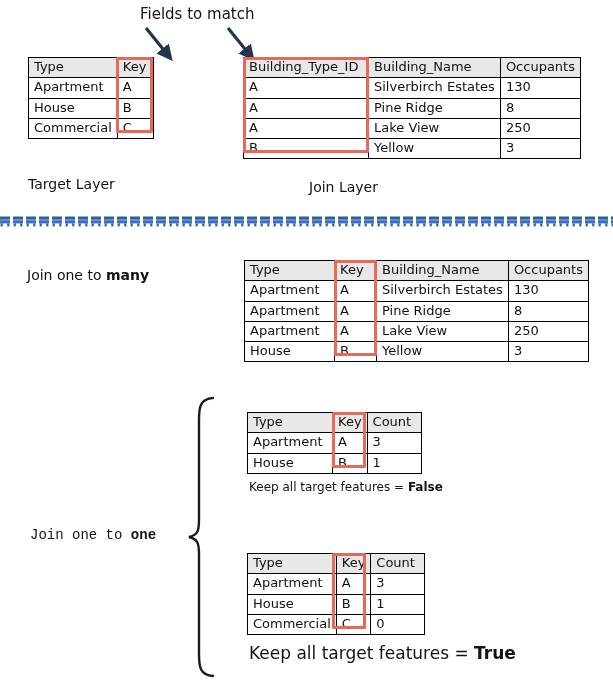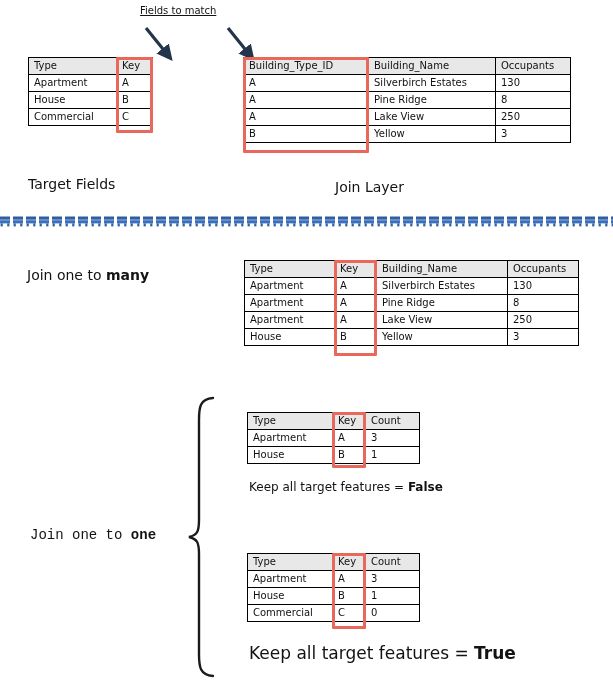--- a/index.html
+++ b/index.html
@@ -14,21 +14,21 @@
     overflow: hidden;
     font-family: "DejaVu Sans", "Liberation Sans", sans-serif;
     color: #111111;
   }
 
   .abs { position: absolute; }
 
   
   table.tbl {
     border-collapse: collapse;
-    font-size: 10px;
+    font-size: 13px;
     line-height: 1.1;
     background: #ffffff;
   }
   table.tbl th,
   table.tbl td {
     border: 1px solid #000000;
     padding: 2px 5px 3px 5px;
     text-align: left;
     font-weight: normal;
     white-space: nowrap;
@@ -63,21 +63,21 @@
     left: 0;
     width: 613px;
     height: 11px;
   }
 
   svg { display: block; overflow: visible; }
 </style>
 </head>
 <body>
 
-<div class="abs label" style="left:140px; top:5px; font-size:10px;text-decoration:underline;">Fields to match</div>
+<div class="abs label" style="left:140px; top:5px; font-size:15px;">Fields to match</div>
 
 <svg class="abs" style="left:143px; top:26px;" width="42" height="36" viewBox="0 0 42 36">
   <defs>
     <marker id="ah1" markerWidth="5" markerHeight="5" refX="2.2" refY="2.5" orient="auto">
       <path d="M0,0 L5,2.5 L0,5 z" fill="#23354a"></path>
     </marker>
   </defs>
   <line x1="3" y1="2" x2="24" y2="28" stroke="#23354a" stroke-width="3.2" marker-end="url(#ah1)"></line>
 </svg>
 
@@ -144,22 +144,22 @@
       <tr>
         <td>B</td>
         <td>Yellow</td>
         <td>3</td>
       </tr>
     </tbody>
   </table>
   <div class="keybox" style="left:0px; top:0px; width:126px; height:96px;"></div>
 </div>
 
-<div class="abs label" style="left:28px; top:176px;">Target Fields</div>
-<div class="abs label" style="left:309px; top:179px;margin-left:26px;">Join Layer</div>
+<div class="abs label" style="left:28px; top:176px;">Target Layer</div>
+<div class="abs label" style="left:309px; top:179px;">Join Layer</div>
 
 <svg class="divider" style="top:216px;" width="613" height="11" viewBox="0 0 613 11" preserveAspectRatio="none">
   <g fill="#2e5fa3">
     <rect x="0" y="0" width="613" height="11" fill="none"></rect>
   </g>
   <g>
     <pattern id="dashpat" x="0" y="0" width="13" height="11" patternUnits="userSpaceOnUse">
       <rect x="0" y="0.5" width="10" height="3.2" fill="#2e5fa3"></rect>
       <rect x="0" y="4.2" width="10" height="3.2" fill="#3a6fbd"></rect>
       <rect x="0.6" y="7.4" width="2.2" height="3" fill="#2e5fa3"></rect>

